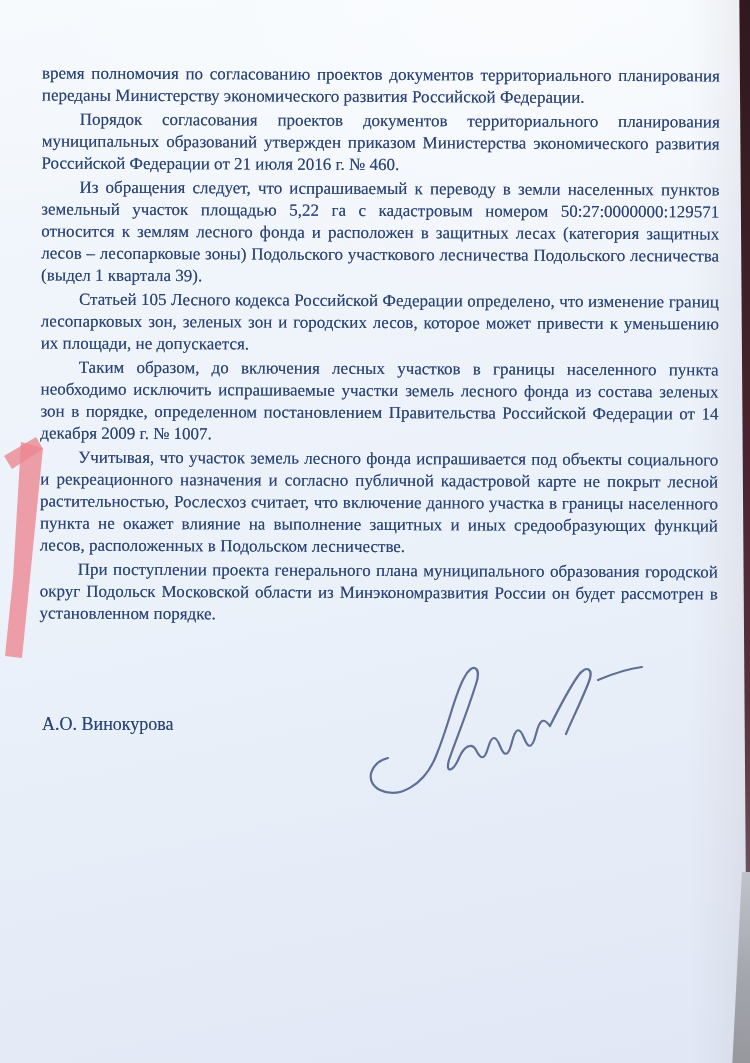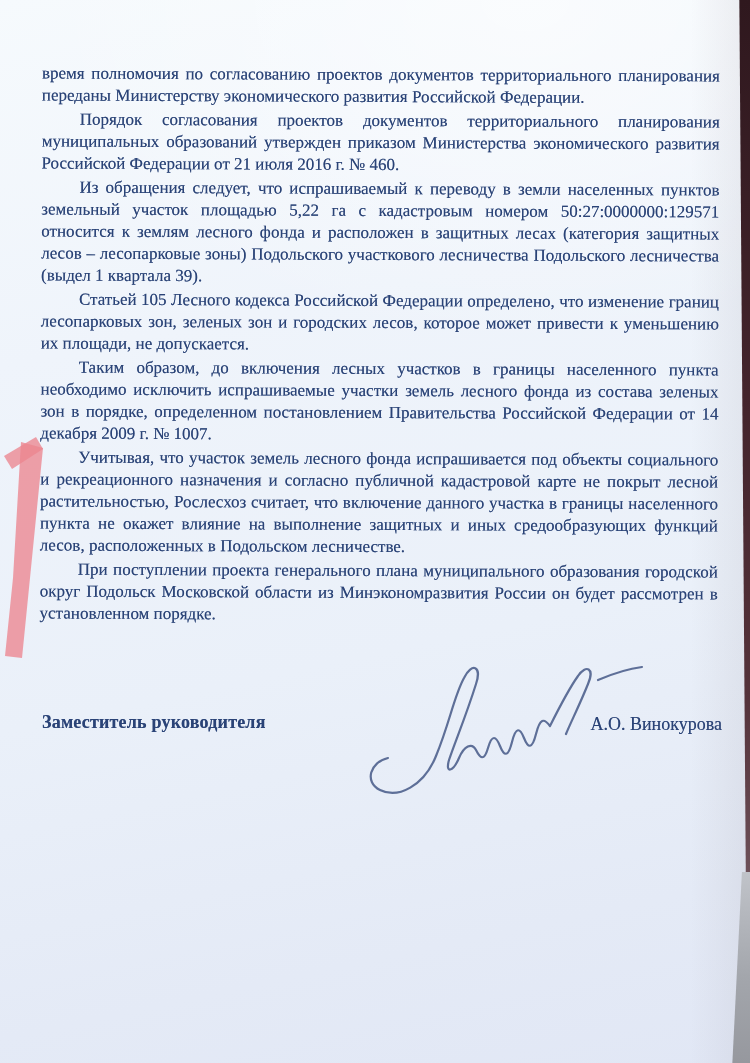--- a/index.html
+++ b/index.html
@@ -72,21 +72,20 @@
     <p>время полномочия по согласованию проектов документов территориального планирования переданы Министерству экономического развития Российской Федерации.</p>
     <p>Порядок согласования проектов документов территориального планирования муниципальных образований утвержден приказом Министерства экономического развития Российской Федерации от 21 июля 2016 г. № 460.</p>
     <p>Из обращения следует, что испрашиваемый к переводу в земли населенных пунктов земельный участок площадью 5,22 га с кадастровым номером 50:27:0000000:129571 относится к землям лесного фонда и расположен в защитных лесах (категория защитных лесов – лесопарковые зоны) Подольского участкового лесничества Подольского лесничества (выдел 1 квартала 39).</p>
     <p>Статьей 105 Лесного кодекса Российской Федерации определено, что изменение границ лесопарковых зон, зеленых зон и городских лесов, которое может привести к уменьшению их площади, не допускается.</p>
     <p>Таким образом, до включения лесных участков в границы населенного пункта необходимо исключить испрашиваемые участки земель лесного фонда из состава зеленых зон в порядке, определенном постановлением Правительства Российской Федерации от 14 декабря 2009 г. № 1007.</p>
     <p>Учитывая, что участок земель лесного фонда испрашивается под объекты социального и рекреационного назначения и согласно публичной кадастровой карте не покрыт лесной растительностью, Рослесхоз считает, что включение данного участка в границы населенного пункта не окажет влияние на выполнение защитных и иных средообразующих функций лесов, расположенных в Подольском лесничестве.</p>
     <p>При поступлении проекта генерального плана муниципального образования городской округ Подольск Московской области из Минэкономразвития России он будет рассмотрен в установленном порядке.</p>
   </main>
 
   <div class="sig-row">
-    <span class="sig-post">Заместитель руководителя</span>
     <span class="sig-name">А.О. Винокурова</span>
   </div>
 
   <svg class="signature-svg" width="300" height="170" viewBox="0 0 300 170">
     <path d="M 30 120
              C 12 124, 6 144, 22 152
              C 40 161, 66 148, 78 118
              C 92 84, 96 58, 106 40
              C 114 24, 124 28, 118 46
              C 108 78, 97 104, 91 122

